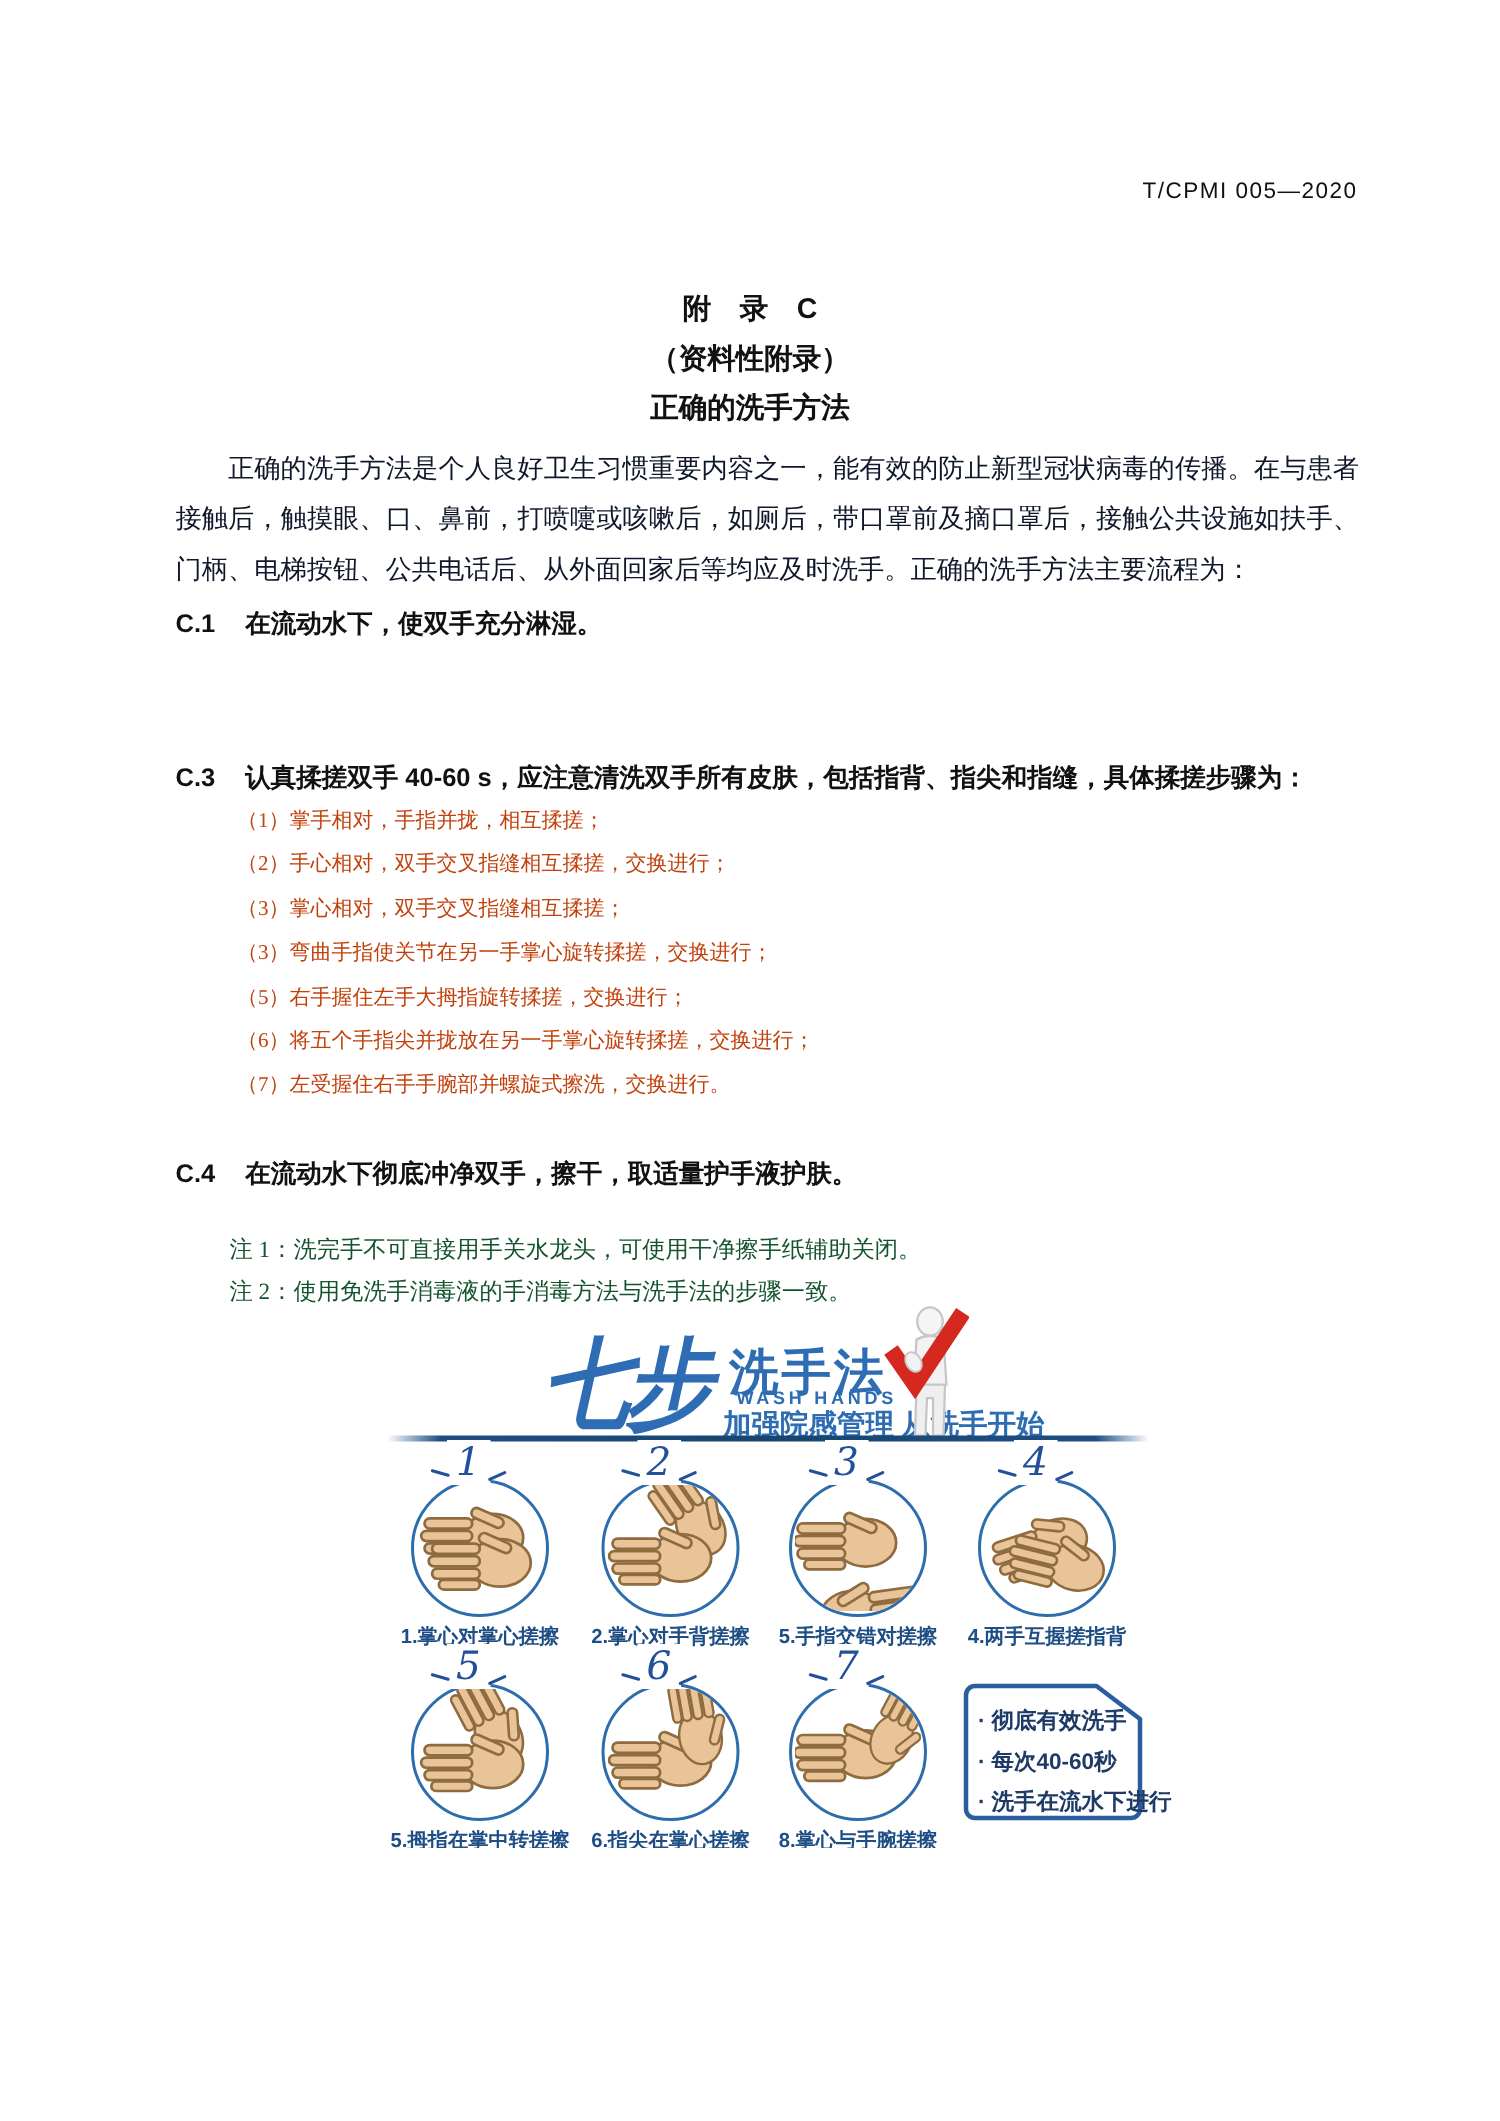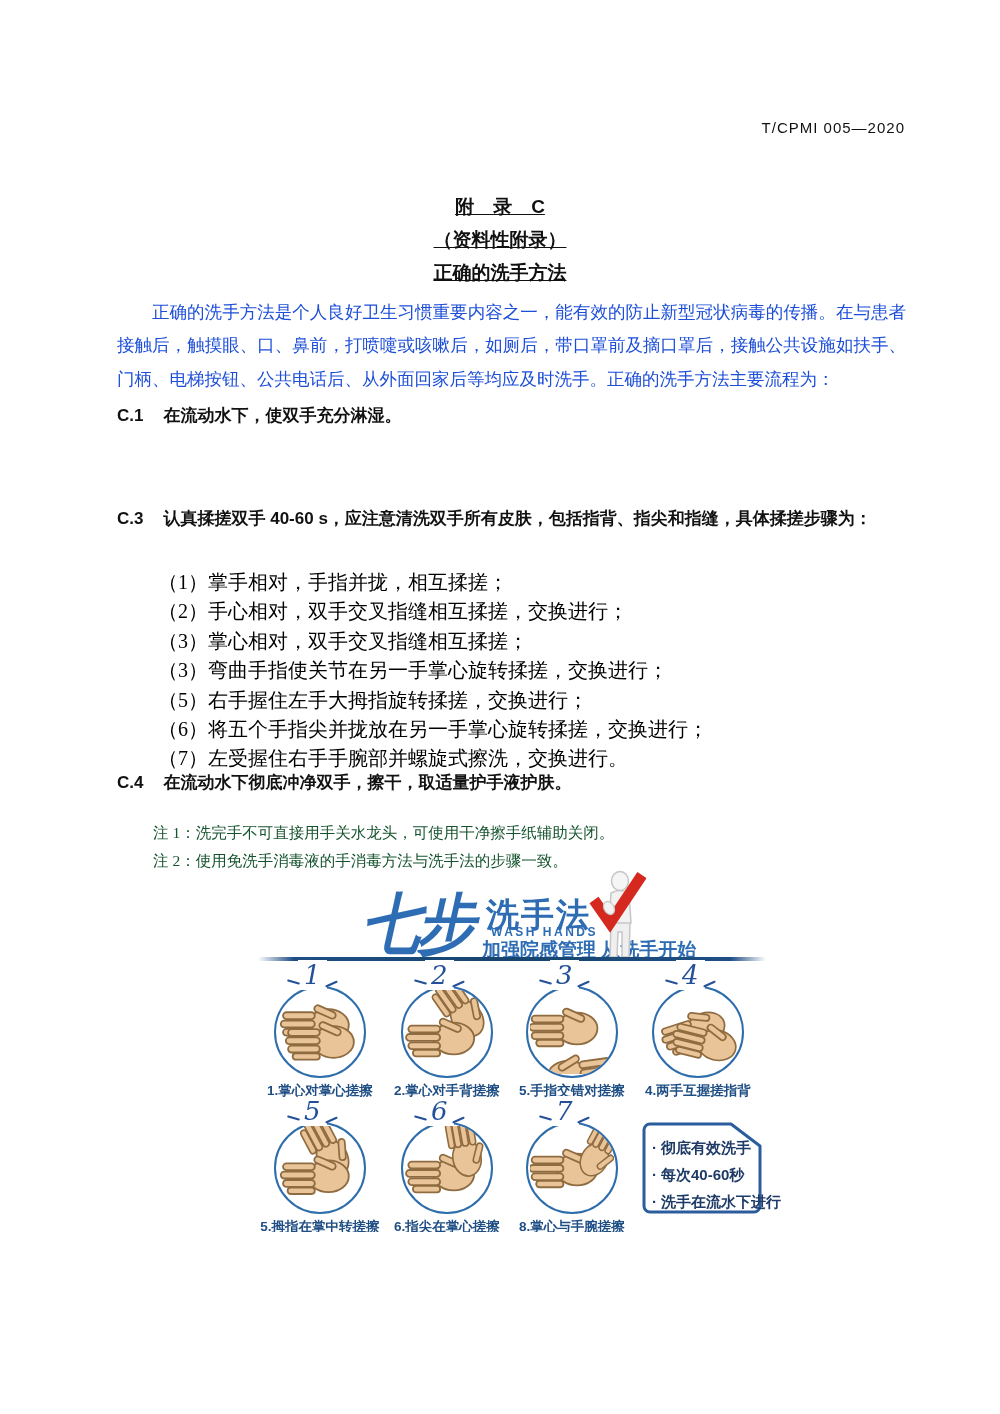--- a/index.html
+++ b/index.html
@@ -4,31 +4,31 @@
 <style>
   html,body{margin:0;padding:0;background:#ffffff;}
   .page{position:relative;width:1000px;height:1232px;margin:0 auto;background:#ffffff;
         font-family:"Liberation Serif",serif;color:#1b1b1b;overflow:hidden;}
 
   .std-ref{position:absolute;top:119px;right:95px;font-family:"Liberation Sans",sans-serif;
            font-size:15px;letter-spacing:1px;color:#111;}
 
   .title-block{position:absolute;top:190px;left:0;width:100%;text-align:center;
                font-family:"Liberation Sans",sans-serif;font-weight:bold;font-size:19px;
-               line-height:33px;color:#111;text-decoration:underline;}
+               line-height:33px;color:#111;}
 
   .intro{position:absolute;top:296px;left:117px;width:789px;font-size:17.5px;
-         line-height:33.4px;text-align:justify;text-indent:2em;color:#1d4ed8;}
+         line-height:33.4px;text-align:justify;text-indent:2em;color:#0f172a;}
 
   .clause{position:absolute;left:117px;font-family:"Liberation Sans",sans-serif;
           font-weight:bold;font-size:17px;color:#111;white-space:nowrap;}
   .clause .cnum{display:inline-block;margin-right:20px;}
   .c1{top:404px;} .c2{top:455px;} .c3{top:507px;} .c4{top:771px;}
 
-  .substeps{position:absolute;top:568px;left:158px;font-size:20px;line-height:29.4px;color:#000000;}
+  .substeps{position:absolute;top:533px;left:158px;font-size:14px;line-height:29.4px;color:#c2410c;}
   .substeps div{white-space:nowrap;}
 
   .note{position:absolute;left:153px;font-size:15.5px;color:#14532d;white-space:nowrap;}
   .n1{top:823px;} .n2{top:851px;}
 
   
   .brand-big{position:absolute;left:362px;top:884px;font-family:"Liberation Sans",sans-serif;
              font-size:58px;line-height:70px;font-weight:bold;font-style:italic;
              letter-spacing:-3px;color:#2e6db4;transform:scaleY(1.12);transform-origin:top left;}
   .brand-name{position:absolute;left:486px;top:893px;font-family:"Liberation Sans",sans-serif;

